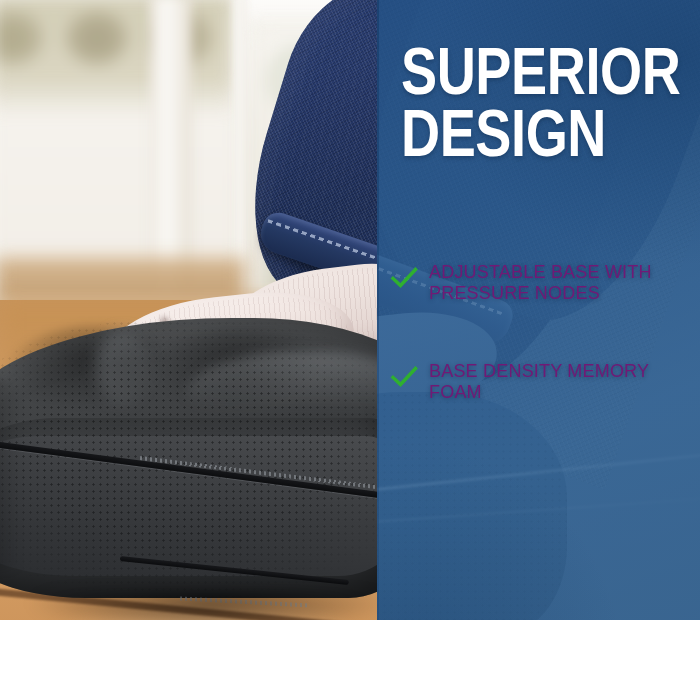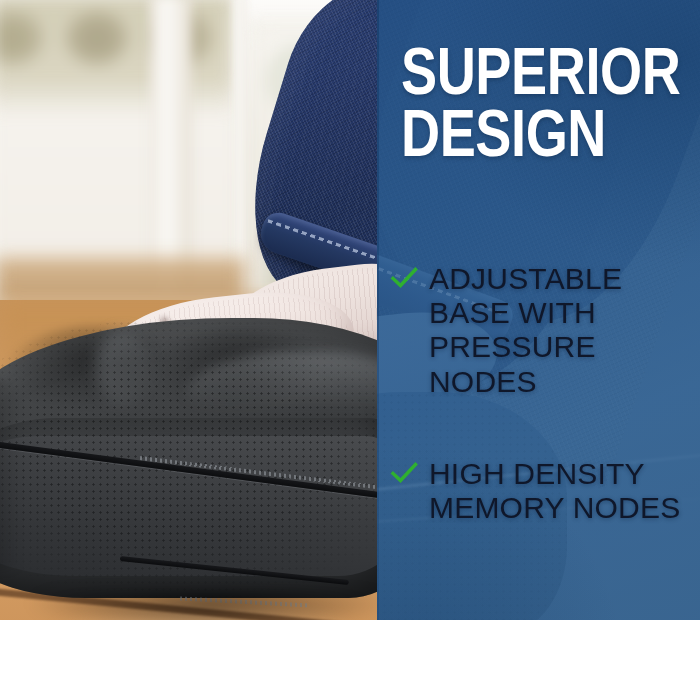--- a/index.html
+++ b/index.html
@@ -551,24 +551,24 @@
     margin-bottom: 58px;
   }
   .check {
     flex: 0 0 auto;
     width: 30px;
     height: 30px;
     margin-top: 1px;
   }
   .check svg { display: block; width: 30px; height: 30px; }
   .bullet-text {
-    color: #0f172a;
+    color: #701a75;
     font-family: "Liberation Sans", sans-serif;
     font-weight: 400;
-    font-size: 30px;
+    font-size: 18px;
     line-height: 1.14;
     letter-spacing: 0.2px;
     text-shadow: 0 1px 4px rgba(10,32,60,.45);
   }
 </style>
 </head>
 <body>
 
 <div class="banner">
 
@@ -654,19 +654,19 @@
           </span>
           <span class="bullet-text">ADJUSTABLE BASE WITH PRESSURE NODES</span>
         </div>
 
         <div class="bullet">
           <span class="check">
             <svg viewBox="0 0 30 30" aria-hidden="true">
               <path d="M4 15.5 L11.5 22.5 L26.5 6.5" fill="none" stroke="#2fb02f" stroke-width="3.4" stroke-linecap="square" stroke-linejoin="miter"></path>
             </svg>
           </span>
-          <span class="bullet-text">HIGH DENSITY MEMORY NODES</span>
+          <span class="bullet-text">BASE DENSITY MEMORY FOAM</span>
         </div>
 
       </div>
     </div>
   </div>
 </div>
 
 </body></html>

